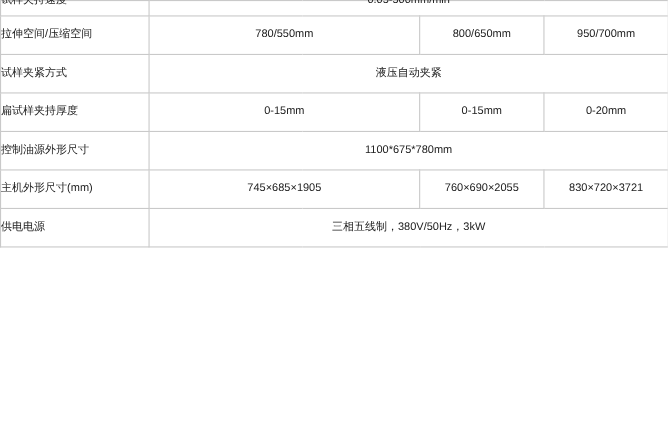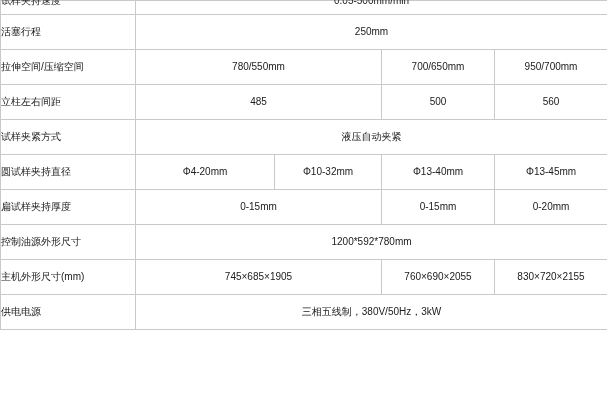--- a/index.html
+++ b/index.html
@@ -64,60 +64,43 @@
   <tbody>
       <tr class="clipped">
         <td class="label nob-top">
           <span>试样夹持速度</span>
         </td>
         <td class="val nob-top" colspan="4">
           <span>0.05-500mm/min</span>
         </td>
       </tr>
       <tr>
-        <td class="label">活塞行程</td>
-        <td class="val" colspan="4">250mm</td>
-      </tr>
-      <tr>
         <td class="label">拉伸空间/压缩空间</td>
         <td class="val" colspan="2">780/550mm</td>
-        <td class="val">700/650mm</td>
+        <td class="val">800/650mm</td>
         <td class="val">950/700mm</td>
-      </tr>
-      <tr>
-        <td class="label">立柱左右间距</td>
-        <td class="val" colspan="2">485</td>
-        <td class="val">500</td>
-        <td class="val">560</td>
       </tr>
       <tr>
         <td class="label">试样夹紧方式</td>
         <td class="val" colspan="4">液压自动夹紧</td>
-      </tr>
-      <tr>
-        <td class="label">圆试样夹持直径</td>
-        <td class="val">Φ4-20mm</td>
-        <td class="val">Φ10-32mm</td>
-        <td class="val">Φ13-40mm</td>
-        <td class="val">Φ13-45mm</td>
       </tr>
       <tr>
         <td class="label">扁试样夹持厚度</td>
         <td class="val" colspan="2">0-15mm</td>
         <td class="val">0-15mm</td>
         <td class="val">0-20mm</td>
       </tr>
       <tr>
         <td class="label">控制油源外形尺寸</td>
-        <td class="val" colspan="4">1200*592*780mm</td>
+        <td class="val" colspan="4">1100*675*780mm</td>
       </tr>
       <tr>
         <td class="label">主机外形尺寸(mm)</td>
         <td class="val" colspan="2">745×685×1905</td>
         <td class="val">760×690×2055</td>
-        <td class="val">830×720×2155</td>
+        <td class="val">830×720×3721</td>
       </tr>
       <tr>
         <td class="label">供电电源</td>
         <td class="val" colspan="4">三相五线制，380V/50Hz，3kW</td>
       </tr>
     </tbody>
 </table>
 
 </body></html>

